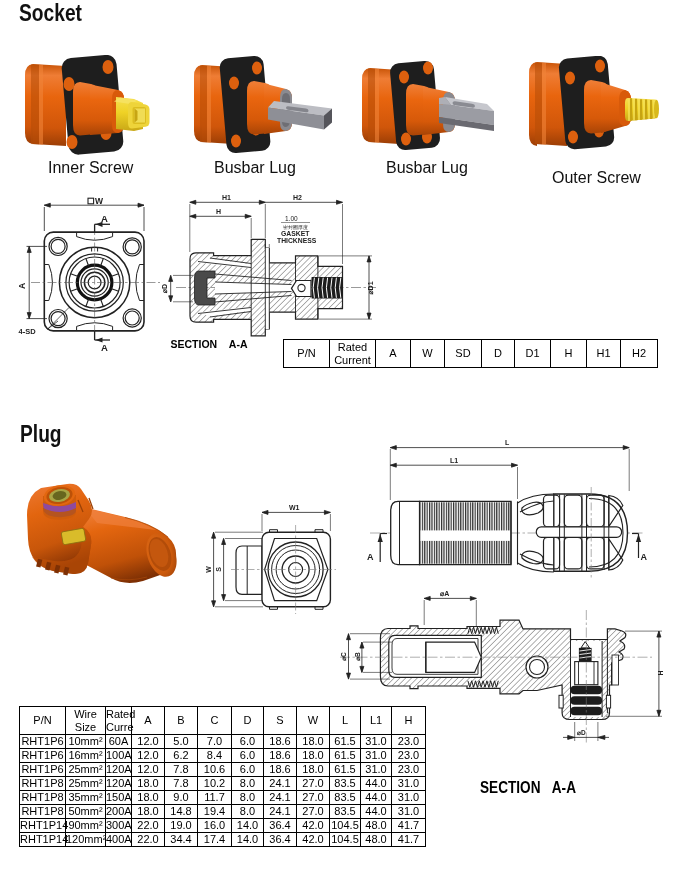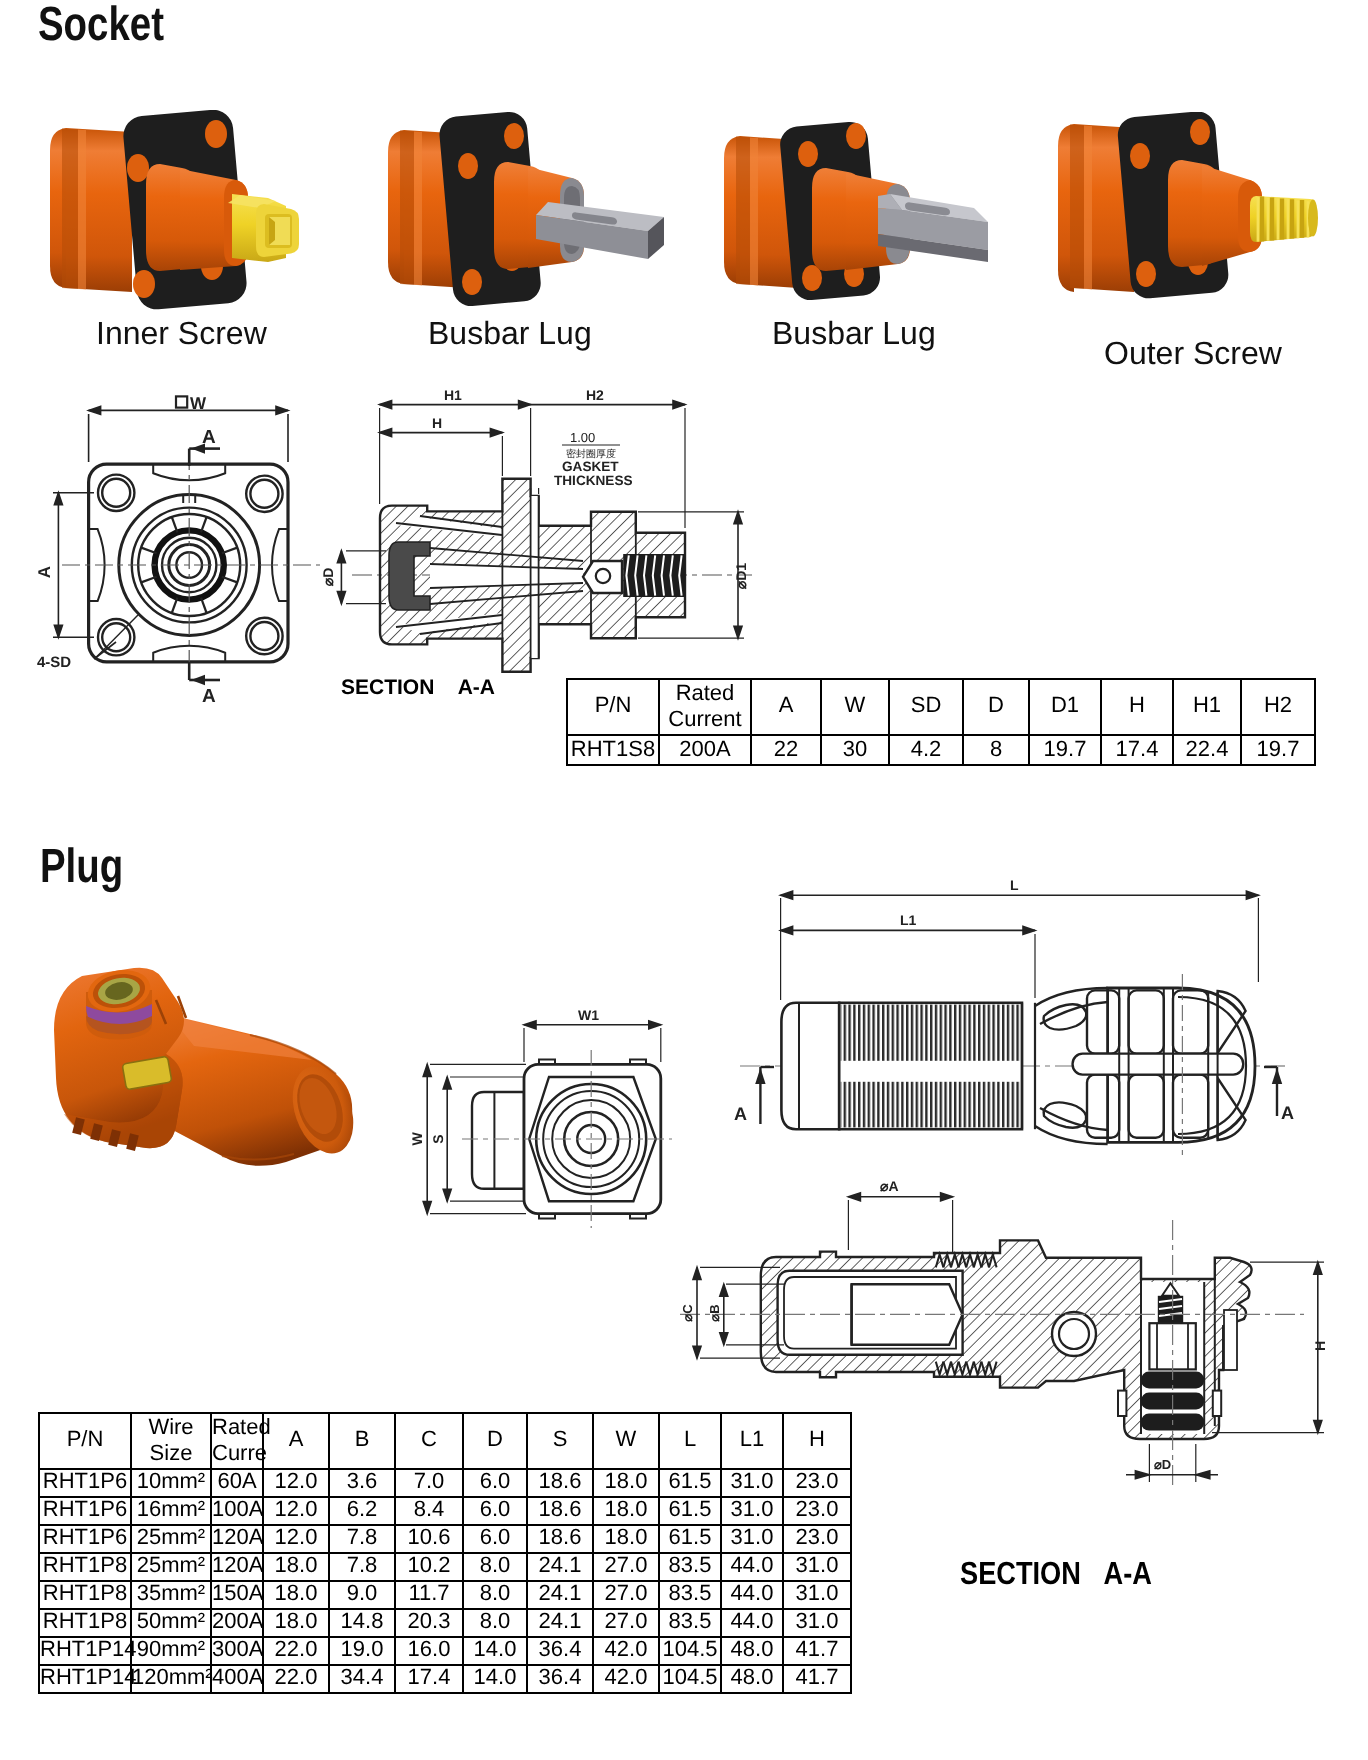--- a/index.html
+++ b/index.html
@@ -352,32 +352,20 @@
         <td>P/N</td>
         <td>Rated<br>Current</td>
         <td>A</td>
         <td>W</td>
         <td>SD</td>
         <td>D</td>
         <td>D1</td>
         <td>H</td>
         <td>H1</td>
         <td>H2</td>
-      </tr>
-<tr style="height:15px">
-        <td>RHT1S8</td>
-        <td>200A</td>
-        <td>22</td>
-        <td>30</td>
-        <td>4.2</td>
-        <td>8</td>
-        <td>19.7</td>
-        <td>17.4</td>
-        <td>22.4</td>
-        <td>19.7</td>
       </tr>
 </tbody>
   </table>
 
 <svg id="plug3d" class="abs" style="left:25px; top:475px;" width="155" height="120" viewBox="0 0 155 120">
 <defs>
 <linearGradient id="pg1" x1="0" y1="0" x2="0.25" y2="1">
  <stop offset="0" stop-color="#ee7a35"></stop>
  <stop offset="0.35" stop-color="#e2650f"></stop>
  <stop offset="0.72" stop-color="#c8560a"></stop>
@@ -687,21 +675,21 @@
         <td>W</td>
         <td>L</td>
         <td>L1</td>
         <td>H</td>
       </tr>
 <tr style="height:14px">
         <td>RHT1P6</td>
         <td>10mm²</td>
         <td>60A</td>
         <td>12.0</td>
-        <td>3.6</td>
+        <td>5.0</td>
         <td>7.0</td>
         <td>6.0</td>
         <td>18.6</td>
         <td>18.0</td>
         <td>61.5</td>
         <td>31.0</td>
         <td>23.0</td>
       </tr>
 <tr style="height:14px">
         <td>RHT1P6</td>
@@ -758,21 +746,21 @@
         <td>83.5</td>
         <td>44.0</td>
         <td>31.0</td>
       </tr>
 <tr style="height:14px">
         <td>RHT1P8</td>
         <td>50mm²</td>
         <td>200A</td>
         <td>18.0</td>
         <td>14.8</td>
-        <td>20.3</td>
+        <td>19.4</td>
         <td>8.0</td>
         <td>24.1</td>
         <td>27.0</td>
         <td>83.5</td>
         <td>44.0</td>
         <td>31.0</td>
       </tr>
 <tr style="height:14px">
         <td>RHT1P14</td>
         <td>90mm²</td>

